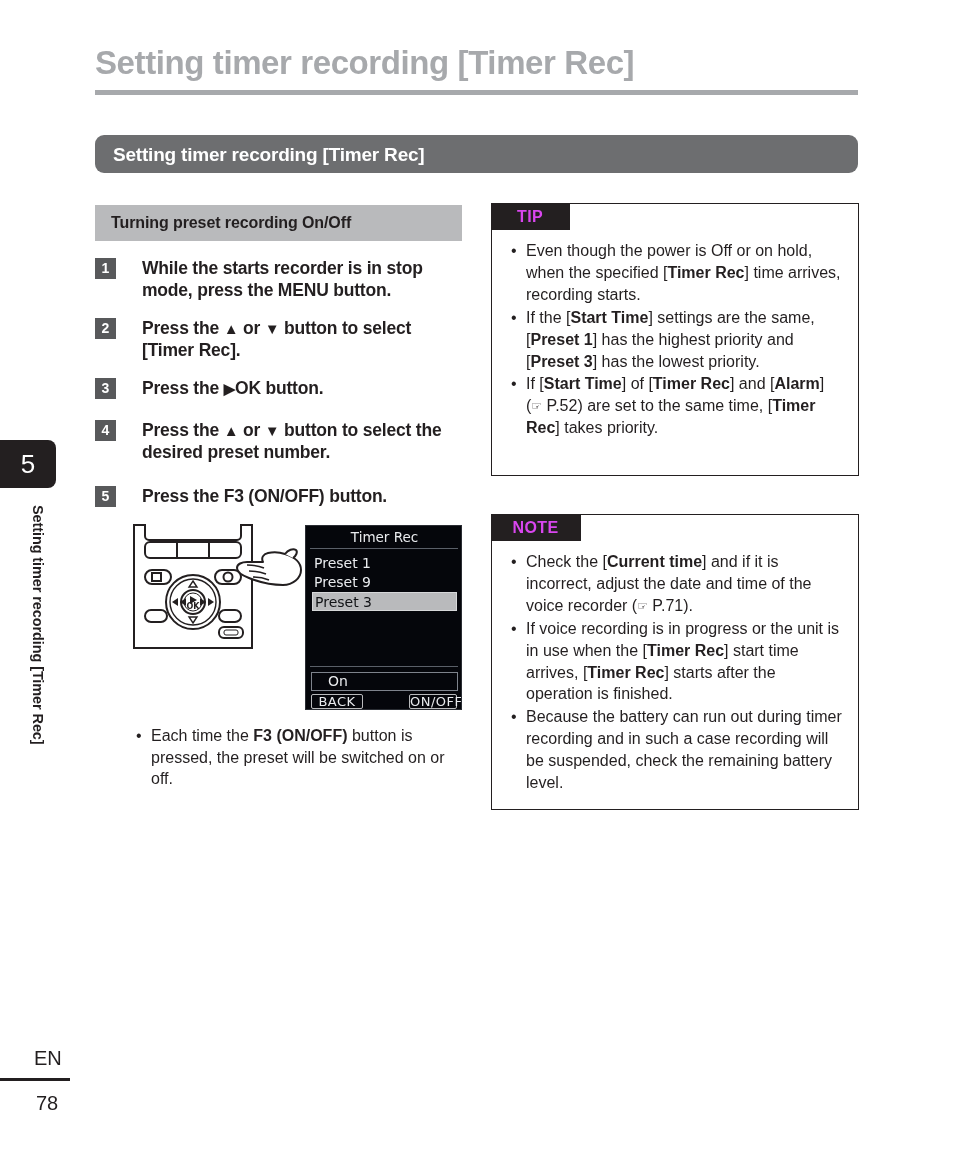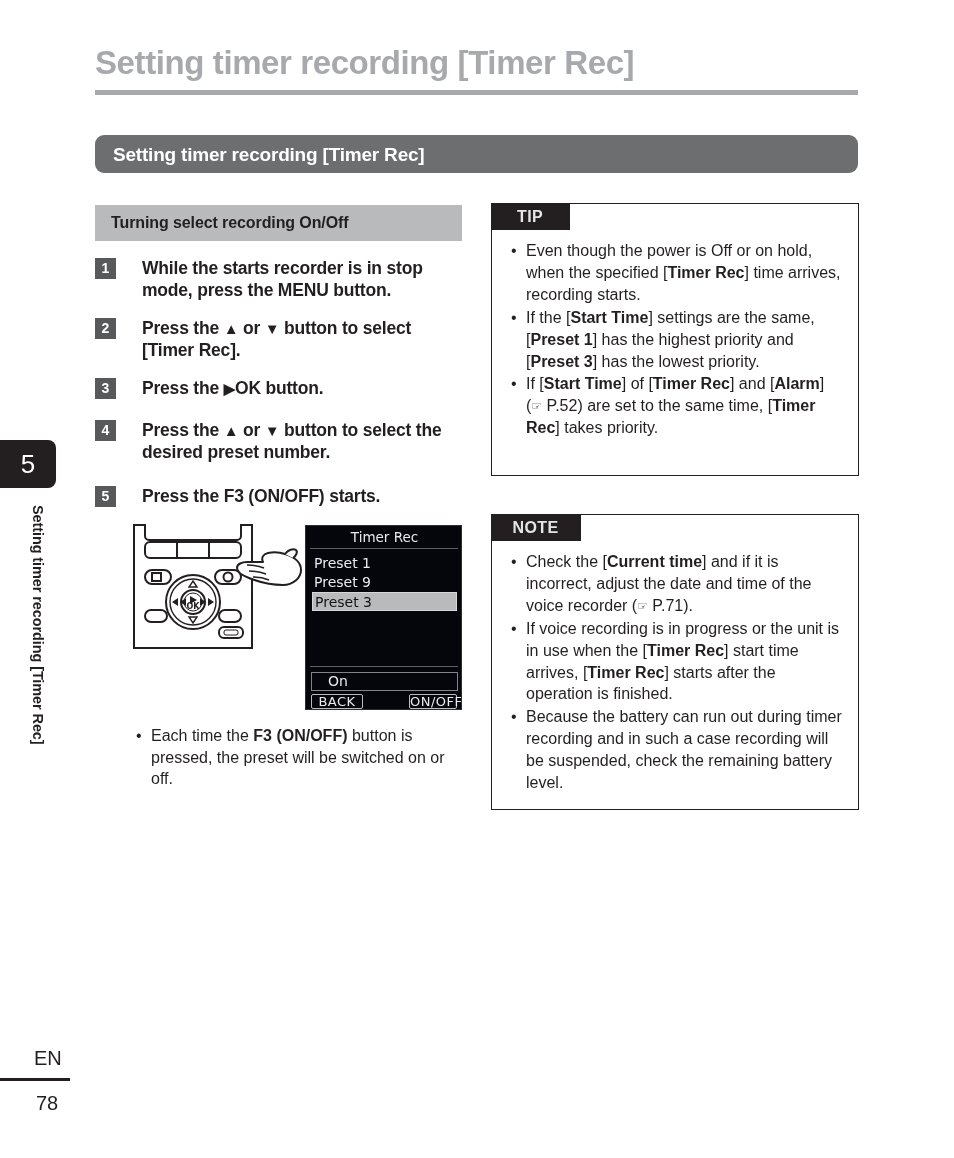--- a/index.html
+++ b/index.html
@@ -245,21 +245,21 @@
     background: #ffffff;
   }
   #tip-box { top: 203px; height: 273px; }
   #note-box { top: 514px; height: 296px; }
   .callout-tab {
     position: absolute;
     left: -1.5px;
     top: -1.5px;
     height: 27px;
     background: #231f20;
-    color: #e5e5e5;
+    color: #d946ef;
     font-size: 16px;
     font-weight: bold;
     line-height: 27px;
     text-align: center;
     letter-spacing: 0.4px;
   }
   #tip-tab { width: 79px; }
   #note-tab { width: 90px; }
   .callout-body {
     position: absolute;
@@ -354,21 +354,21 @@
 <div id="page-title">Setting timer recording [Timer Rec]</div>
 <div id="title-rule"></div>
 
 <div id="section-bar">
   <div id="section-bar-label">Setting timer recording [Timer Rec]</div>
 </div>
 
 <div id="left-col">
 
   <div id="subsection-bar">
-    <div id="subsection-label">Turning select recording On/Off</div>
+    <div id="subsection-label">Turning preset recording On/Off</div>
   </div>
 
   <div class="step">
     <div class="step-num">1</div>
     <div class="step-text">While the starts recorder is in stop mode, press the MENU button.</div>
   </div>
 
   <div class="step">
     <div class="step-num">2</div>
     <div class="step-text">Press the <span class="arrow">▲</span> or <span class="arrow">▼</span> button to select [Timer Rec].</div>
@@ -379,21 +379,21 @@
     <div class="step-text">Press the <span class="arrow">▶</span>OK button.</div>
   </div>
 
   <div class="step">
     <div class="step-num">4</div>
     <div class="step-text">Press the <span class="arrow">▲</span> or <span class="arrow">▼</span> button to select the desired preset number.</div>
   </div>
 
   <div class="step" style="margin-top:22px;">
     <div class="step-num">5</div>
-    <div class="step-text">Press the F3 (ON/OFF) starts.</div>
+    <div class="step-text">Press the F3 (ON/OFF) button.</div>
   </div>
 
 </div>
 
 <div id="illus-row">
 
   <svg id="device" viewBox="0 0 120 125">
     <rect x="1" y="1" width="118" height="123" fill="#ffffff" stroke="#231f20" stroke-width="2"></rect>
     <rect x="12" y="-12" width="96" height="28" rx="4" fill="#ffffff" stroke="#231f20" stroke-width="2"></rect>
     <rect x="12" y="18" width="96" height="16" rx="5" fill="#ffffff" stroke="#231f20" stroke-width="2"></rect>

